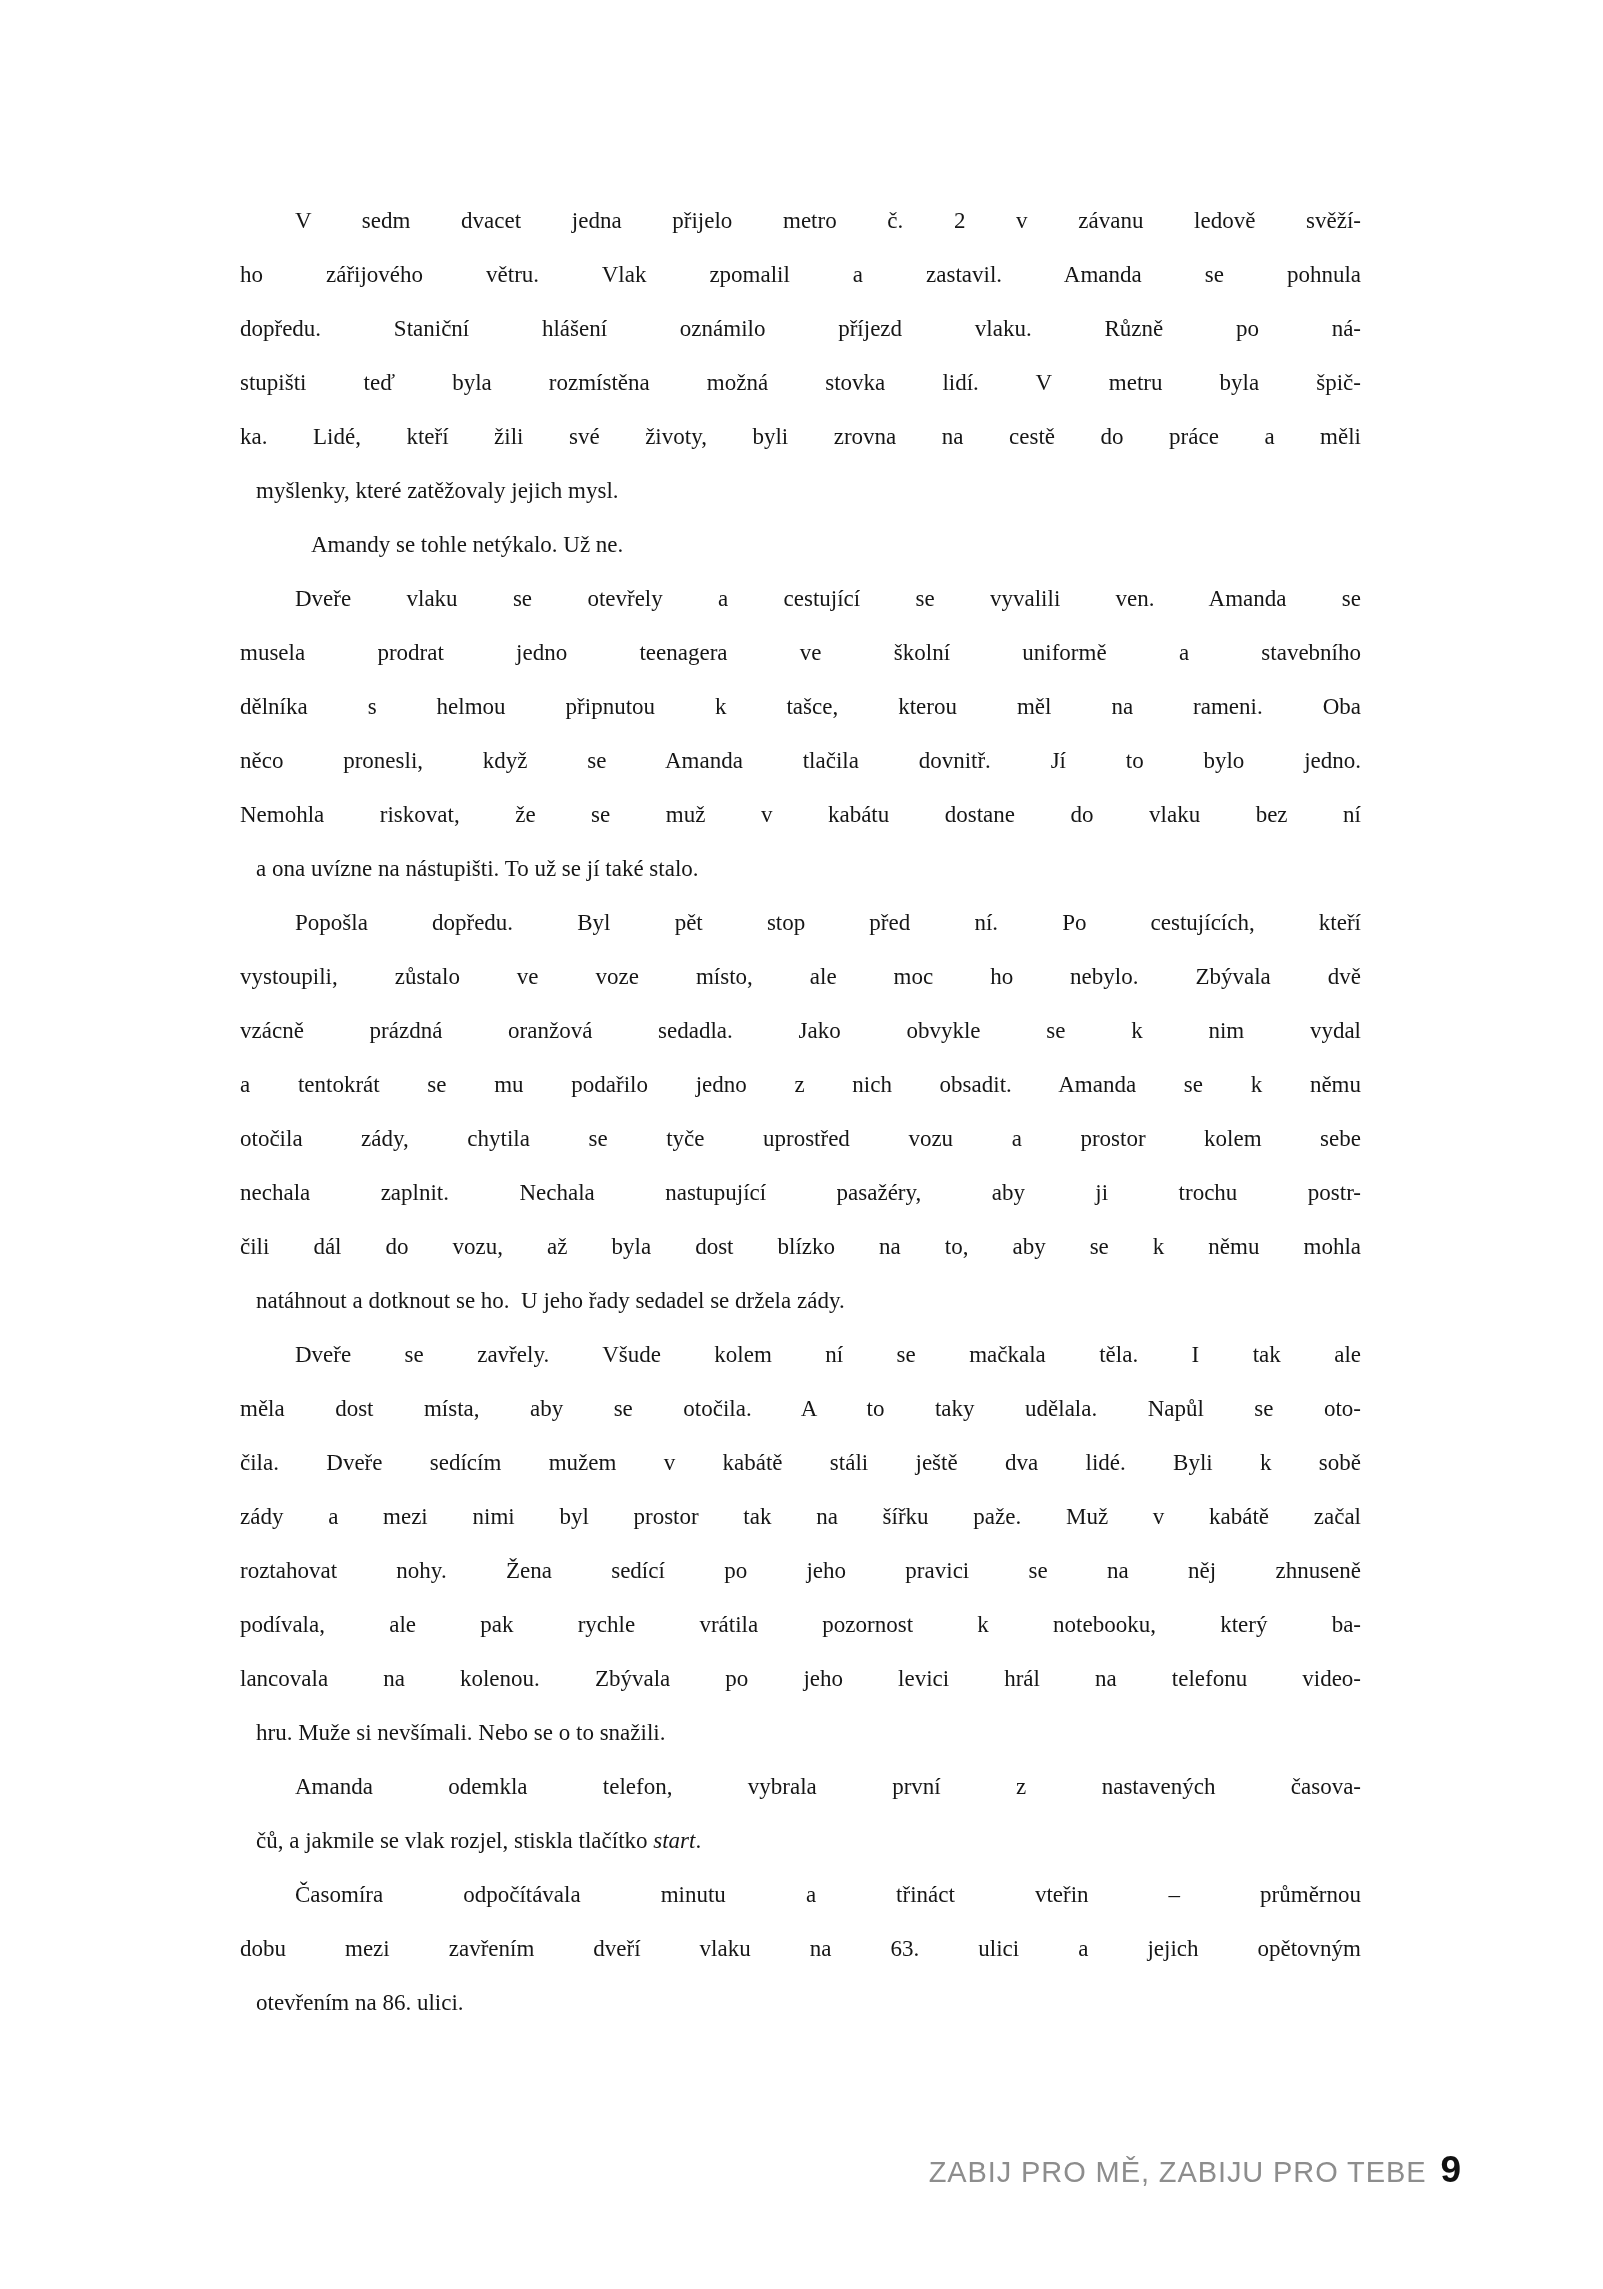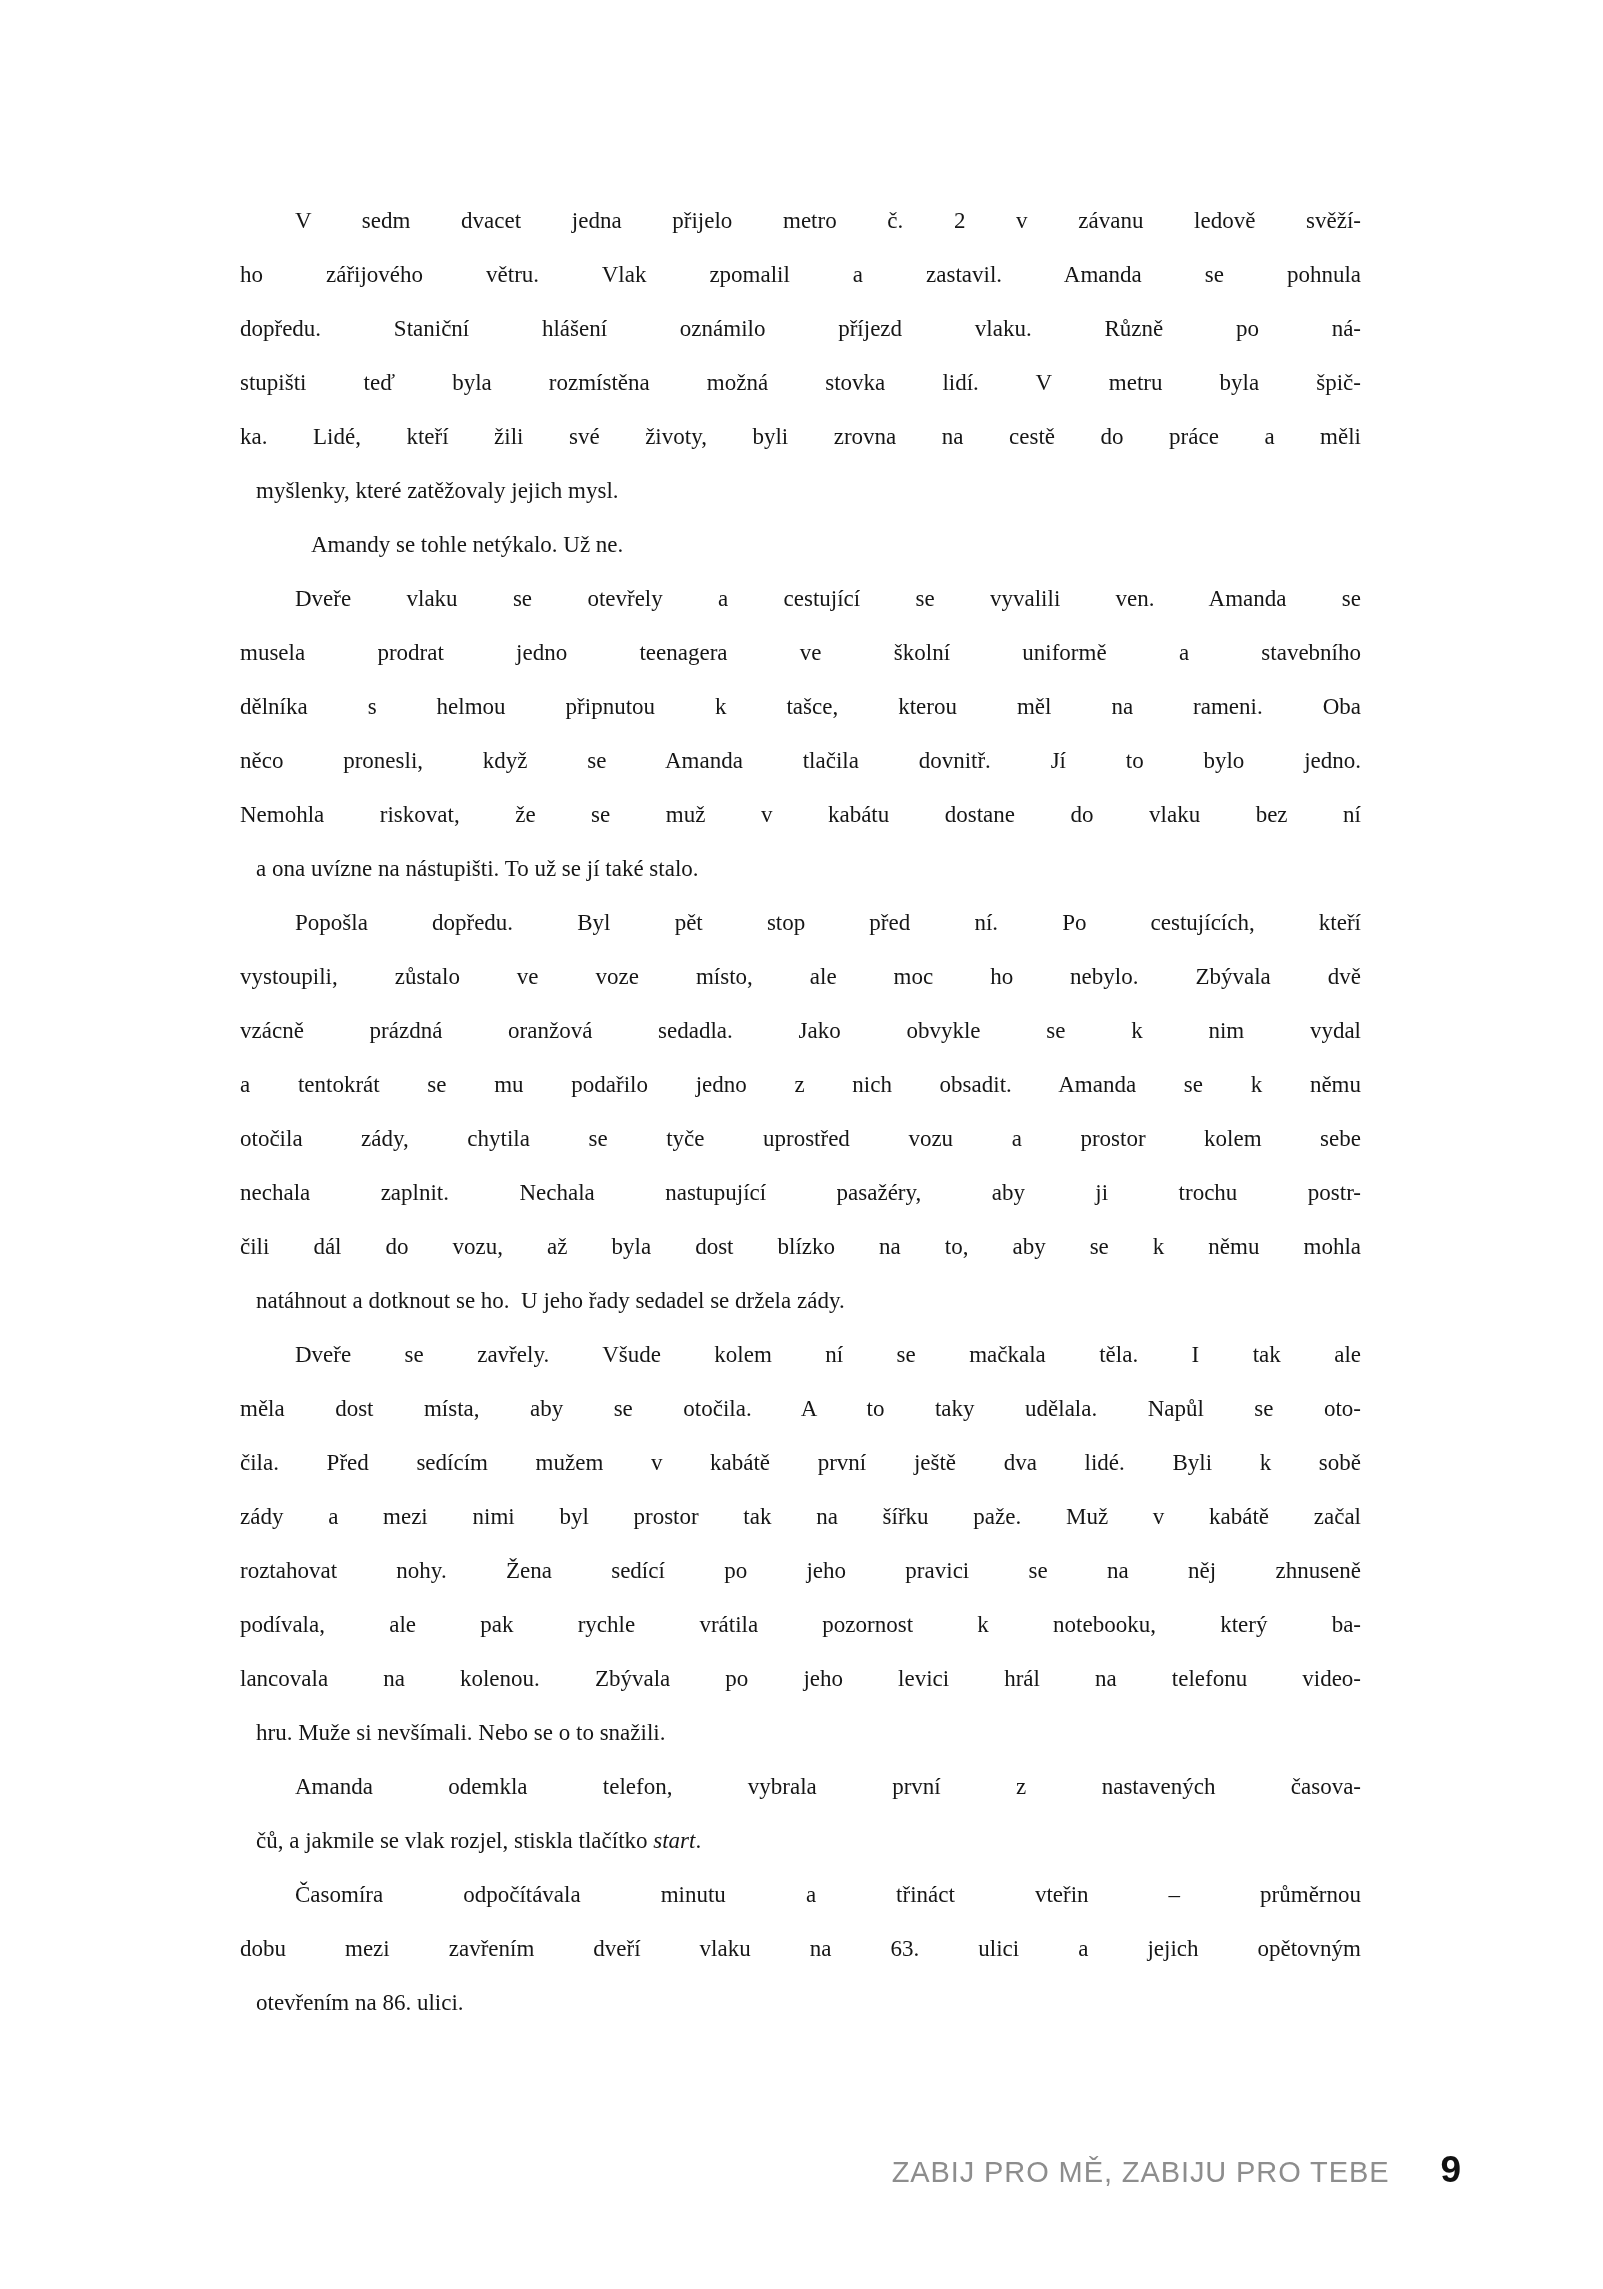--- a/index.html
+++ b/index.html
@@ -37,21 +37,21 @@
   .line.indent{
     padding-left:55px;
   }
   .line em{font-style:italic;}
   .page-footer{
     position:absolute;
     top:2151px;
     right:142px;
     display:flex;
     align-items:baseline;
-    gap:51px;
+    gap:14px;
     font-family:"Liberation Sans", sans-serif;
     line-height:1;
     white-space:nowrap;
   }
   .running-title{
     font-size:29px;
     letter-spacing:0.9px;
     color:var(--title-gray);
   }
   .page-number{
@@ -89,21 +89,21 @@
       <div class="line">vzácně prázdná oranžová sedadla. Jako obvykle se k nim vydal</div>
       <div class="line">a tentokrát se mu podařilo jedno z nich obsadit. Amanda se k němu</div>
       <div class="line">otočila zády, chytila se tyče uprostřed vozu a prostor kolem sebe</div>
       <div class="line">nechala zaplnit. Nechala nastupující pasažéry, aby ji trochu postr-</div>
       <div class="line">čili dál do vozu, až byla dost blízko na to, aby se k němu mohla</div>
       <div class="line para-end">natáhnout a dotknout se ho.&nbsp; U jeho řady sedadel se držela zády.</div>
     </div>
     <div class="paragraph">
       <div class="line indent">Dveře se zavřely. Všude kolem ní se mačkala těla. I tak ale</div>
       <div class="line">měla dost místa, aby se otočila. A to taky udělala. Napůl se oto-</div>
-      <div class="line">čila. Před sedícím mužem v kabátě první ještě dva lidé. Byli k sobě</div>
+      <div class="line">čila. Dveře sedícím mužem v kabátě stáli ještě dva lidé. Byli k sobě</div>
       <div class="line">zády a mezi nimi byl prostor tak na šířku paže. Muž v kabátě začal</div>
       <div class="line">roztahovat nohy. Žena sedící po jeho pravici se na něj zhnuseně</div>
       <div class="line">podívala, ale pak rychle vrátila pozornost k notebooku, který ba-</div>
       <div class="line">lancovala na kolenou. Zbývala po jeho levici hrál na telefonu video-</div>
       <div class="line para-end">hru. Muže si nevšímali. Nebo se o to snažili.</div>
     </div>
     <div class="paragraph">
       <div class="line indent">Amanda odemkla telefon, vybrala první z nastavených časova-</div>
       <div class="line para-end"><span>čů, a jakmile se vlak rozjel, stiskla tlačítko </span><em>start</em><span>.</span></div>
     </div>

